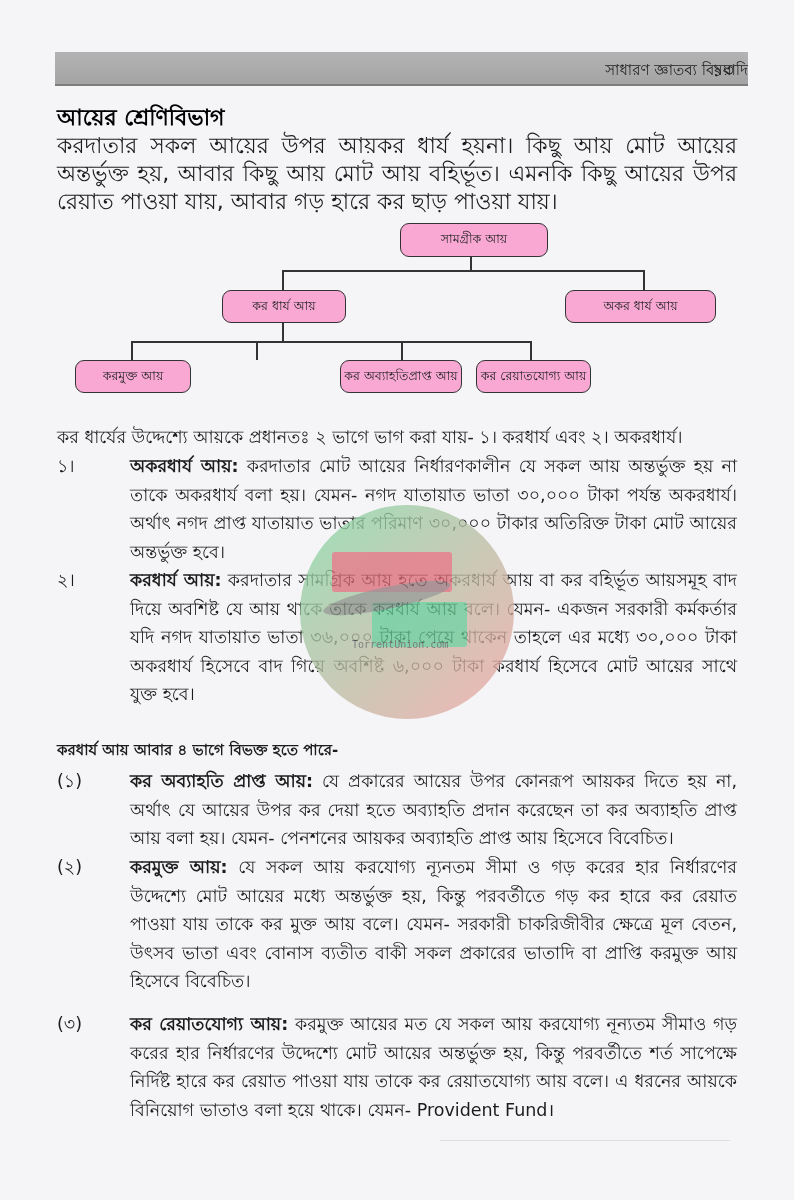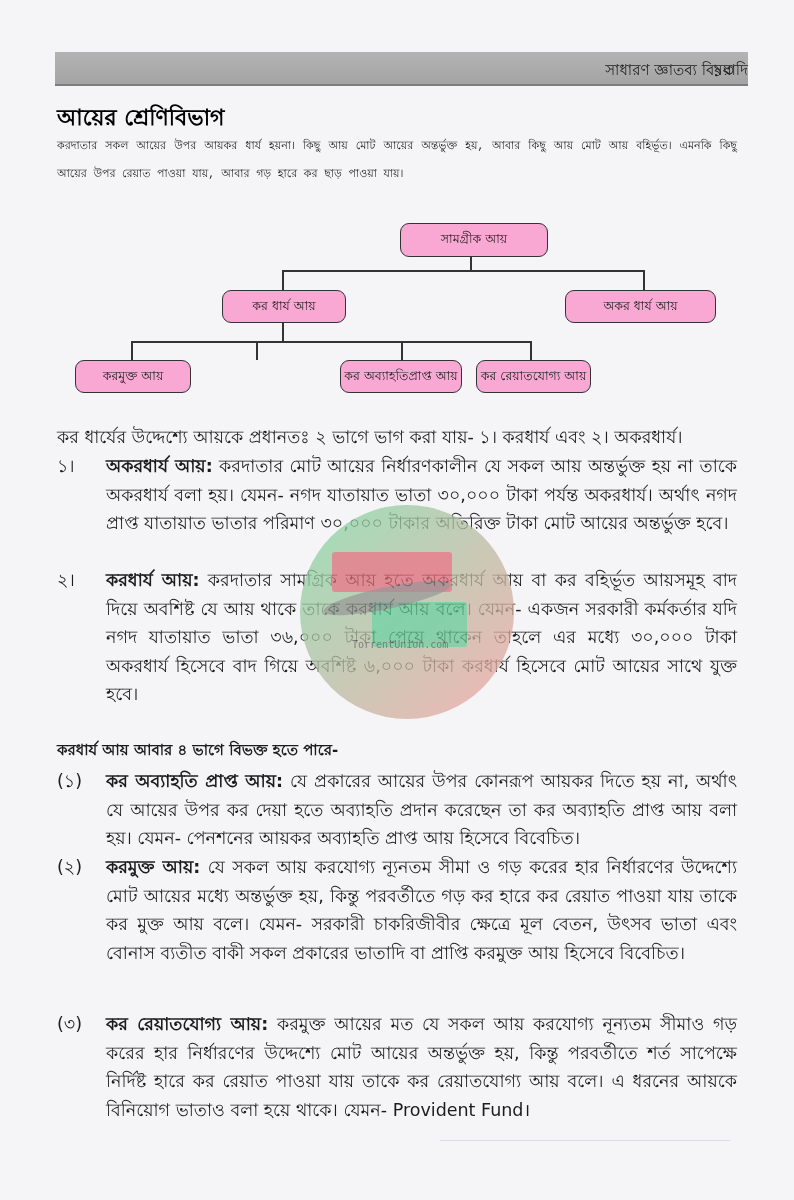--- a/index.html
+++ b/index.html
@@ -21,37 +21,37 @@
     font-size:15px; color:#222;padding-left:17px;
   }
   .header-page {
     position:absolute; right:14px; top:5px; font-size:17px; color:#222;
   }
   .section-title {
     position:absolute; left:57px; top:100px; font-size:22px; font-weight:bold; color:#000000;text-align:right;
   }
   .intro {
     position:absolute; left:57px; top:132px; width:680px;
-    font-size:11px; line-height:28px; text-align:justify;font-family:Liberation Mono, monospace;
+    font-size:22px; line-height:28px; text-align:justify;
   }
   
   .diagram { position:absolute; left:0; top:0; width:794px; height:420px; pointer-events:none; }
   .box {
     position:absolute; border:1.5px solid #333; border-radius:9px; background:#f9a8d4;
     display:flex; align-items:center; justify-content:center;
     font-size:12.5px; color:#222; pointer-events:auto;
   }
   .line { position:absolute; background:#333; }
   .body-text {
     position:absolute; left:57px; width:680px;
     font-size:17.5px; line-height:28.5px; text-align:justify;
   }
   .item { position:absolute; left:57px; width:680px; font-size:17.5px; line-height:28.5px; }
   .item .num { position:absolute; left:0; top:0; width:45px; }
-  .item .txt { margin-left:49px; text-align:justify; display:block; }
+  .item .txt { margin-left:73px; text-align:justify; display:block; }
   .item .term { font-weight:bold; }
   .sub-title {
     position:absolute; left:57px; top:738px; font-size:15px; font-weight:bold;
   }
   .watermark {
     position:absolute; left:300px; top:505px; width:210px; height:210px;
     border-radius:50%;
     border:2px solid transparent;
     background:
       linear-gradient(#f5f4f700,#f5f4f700) padding-box,

